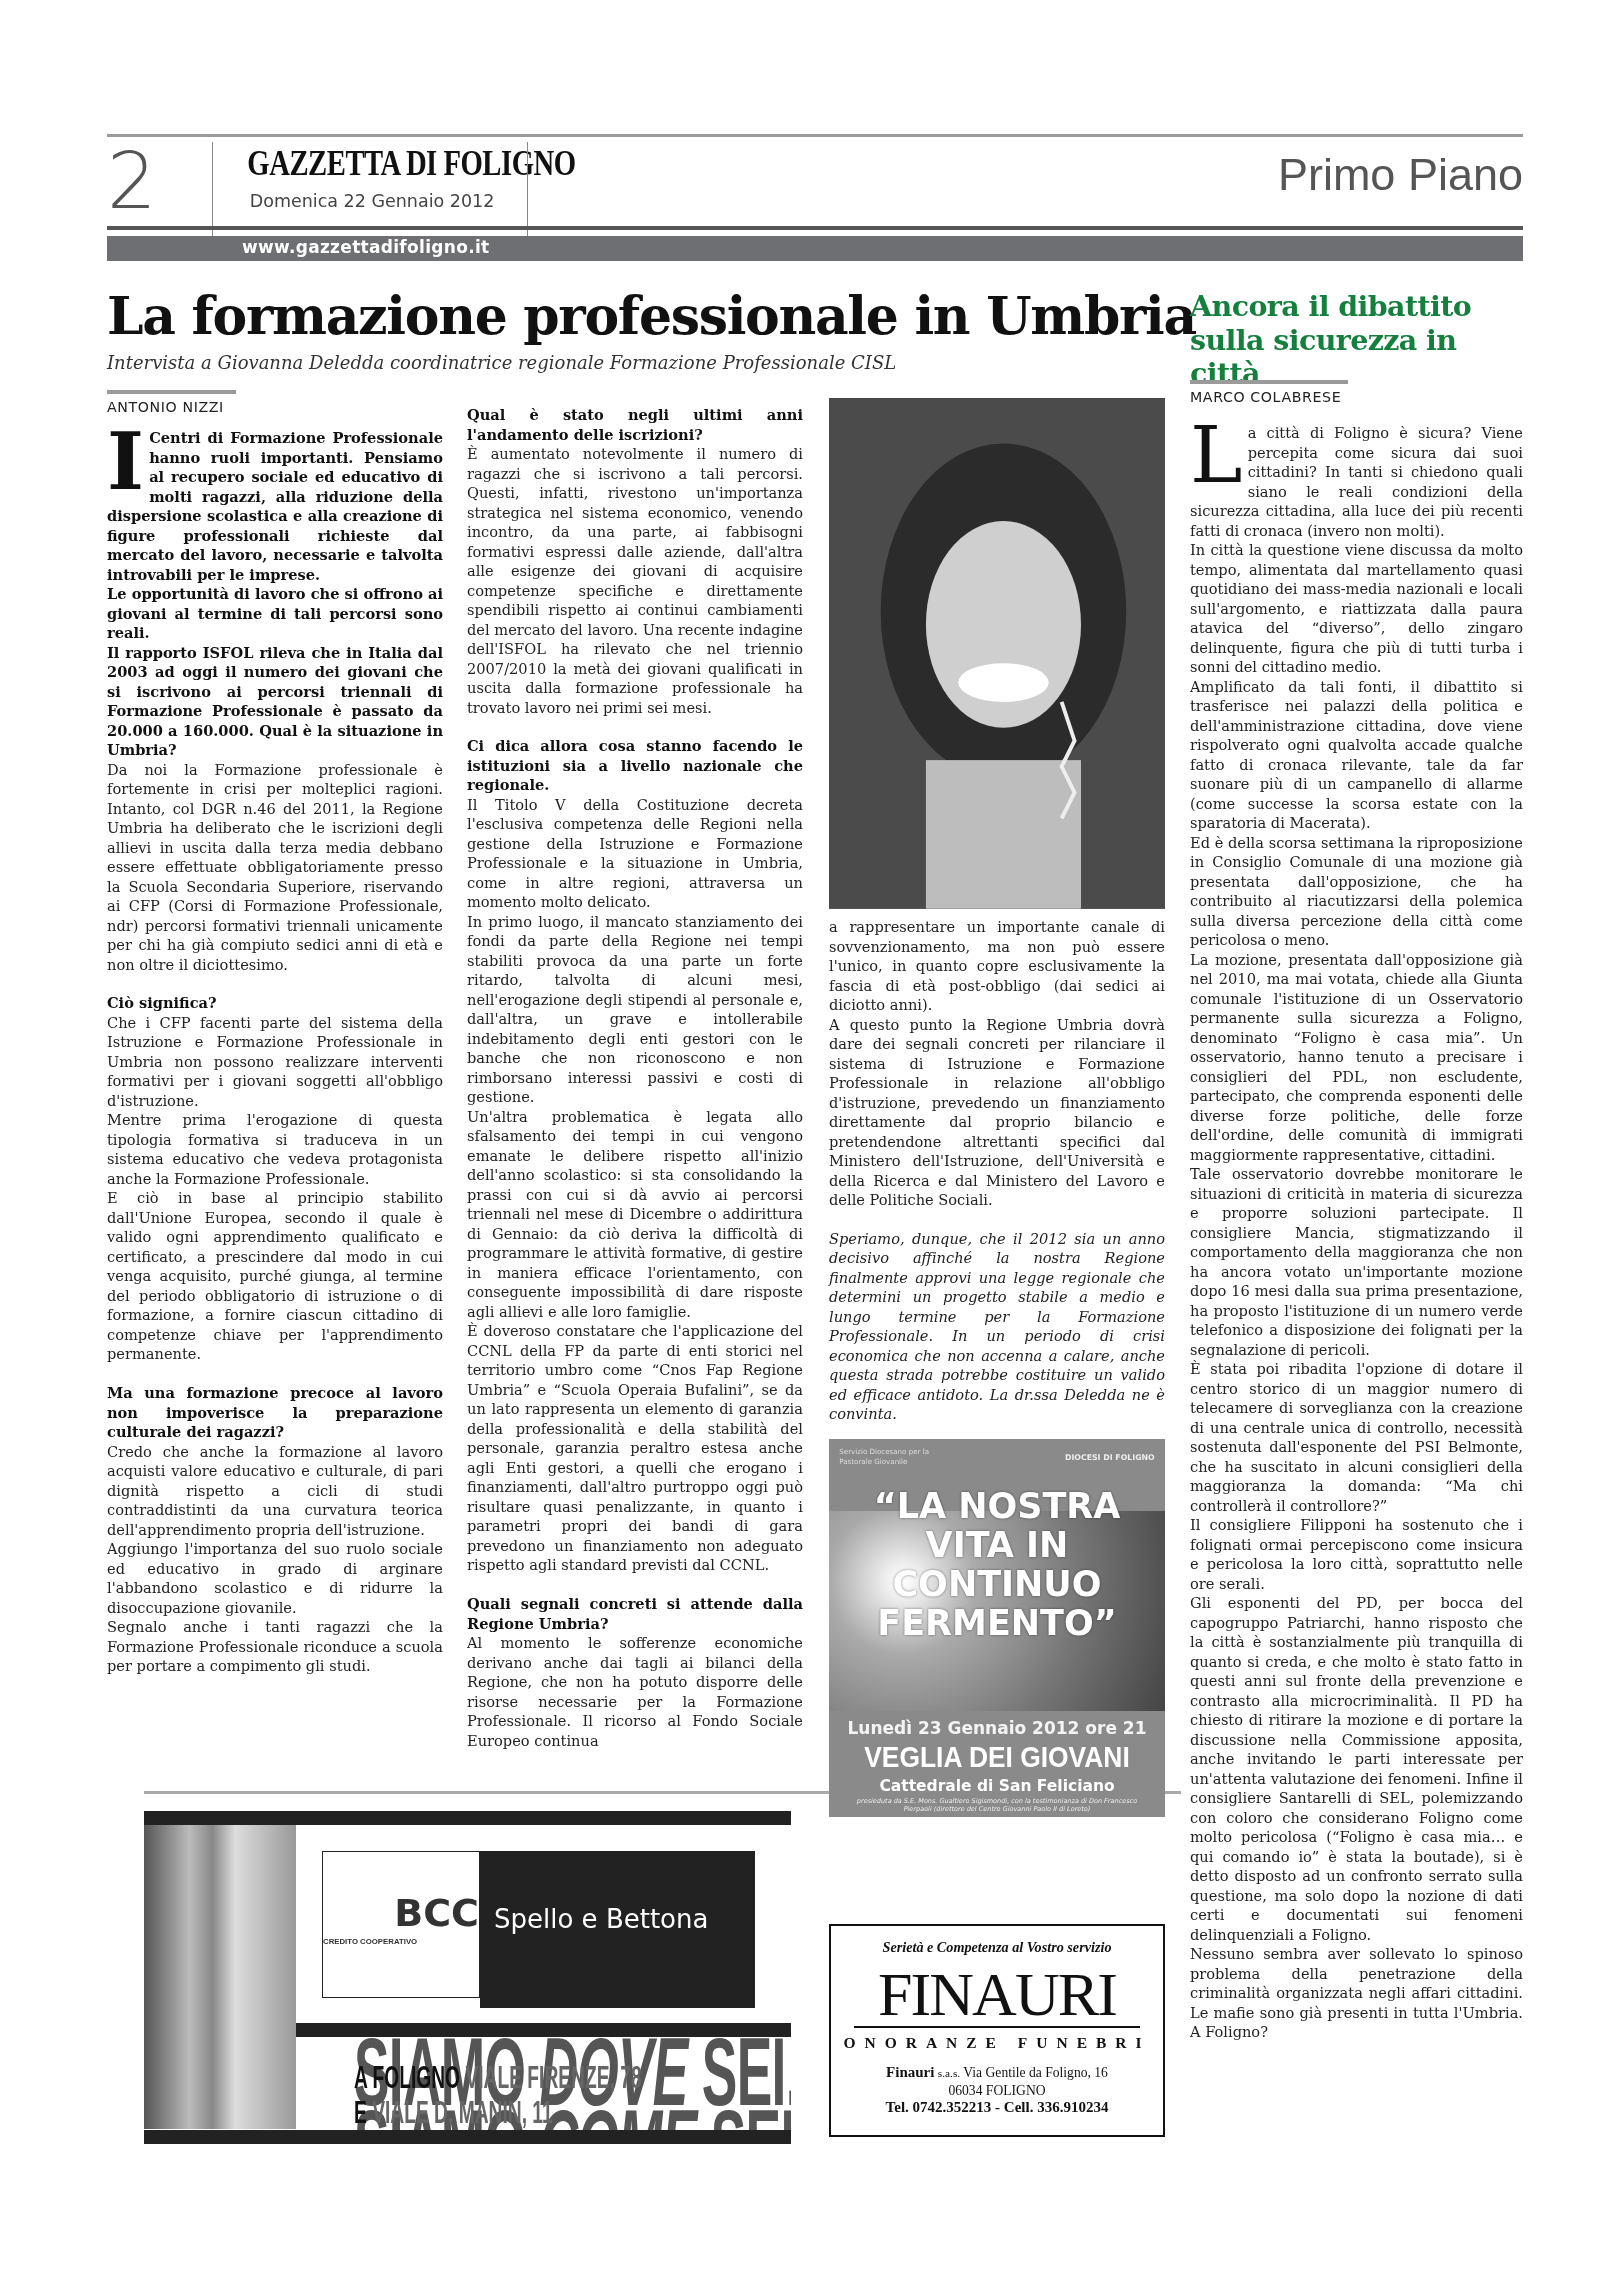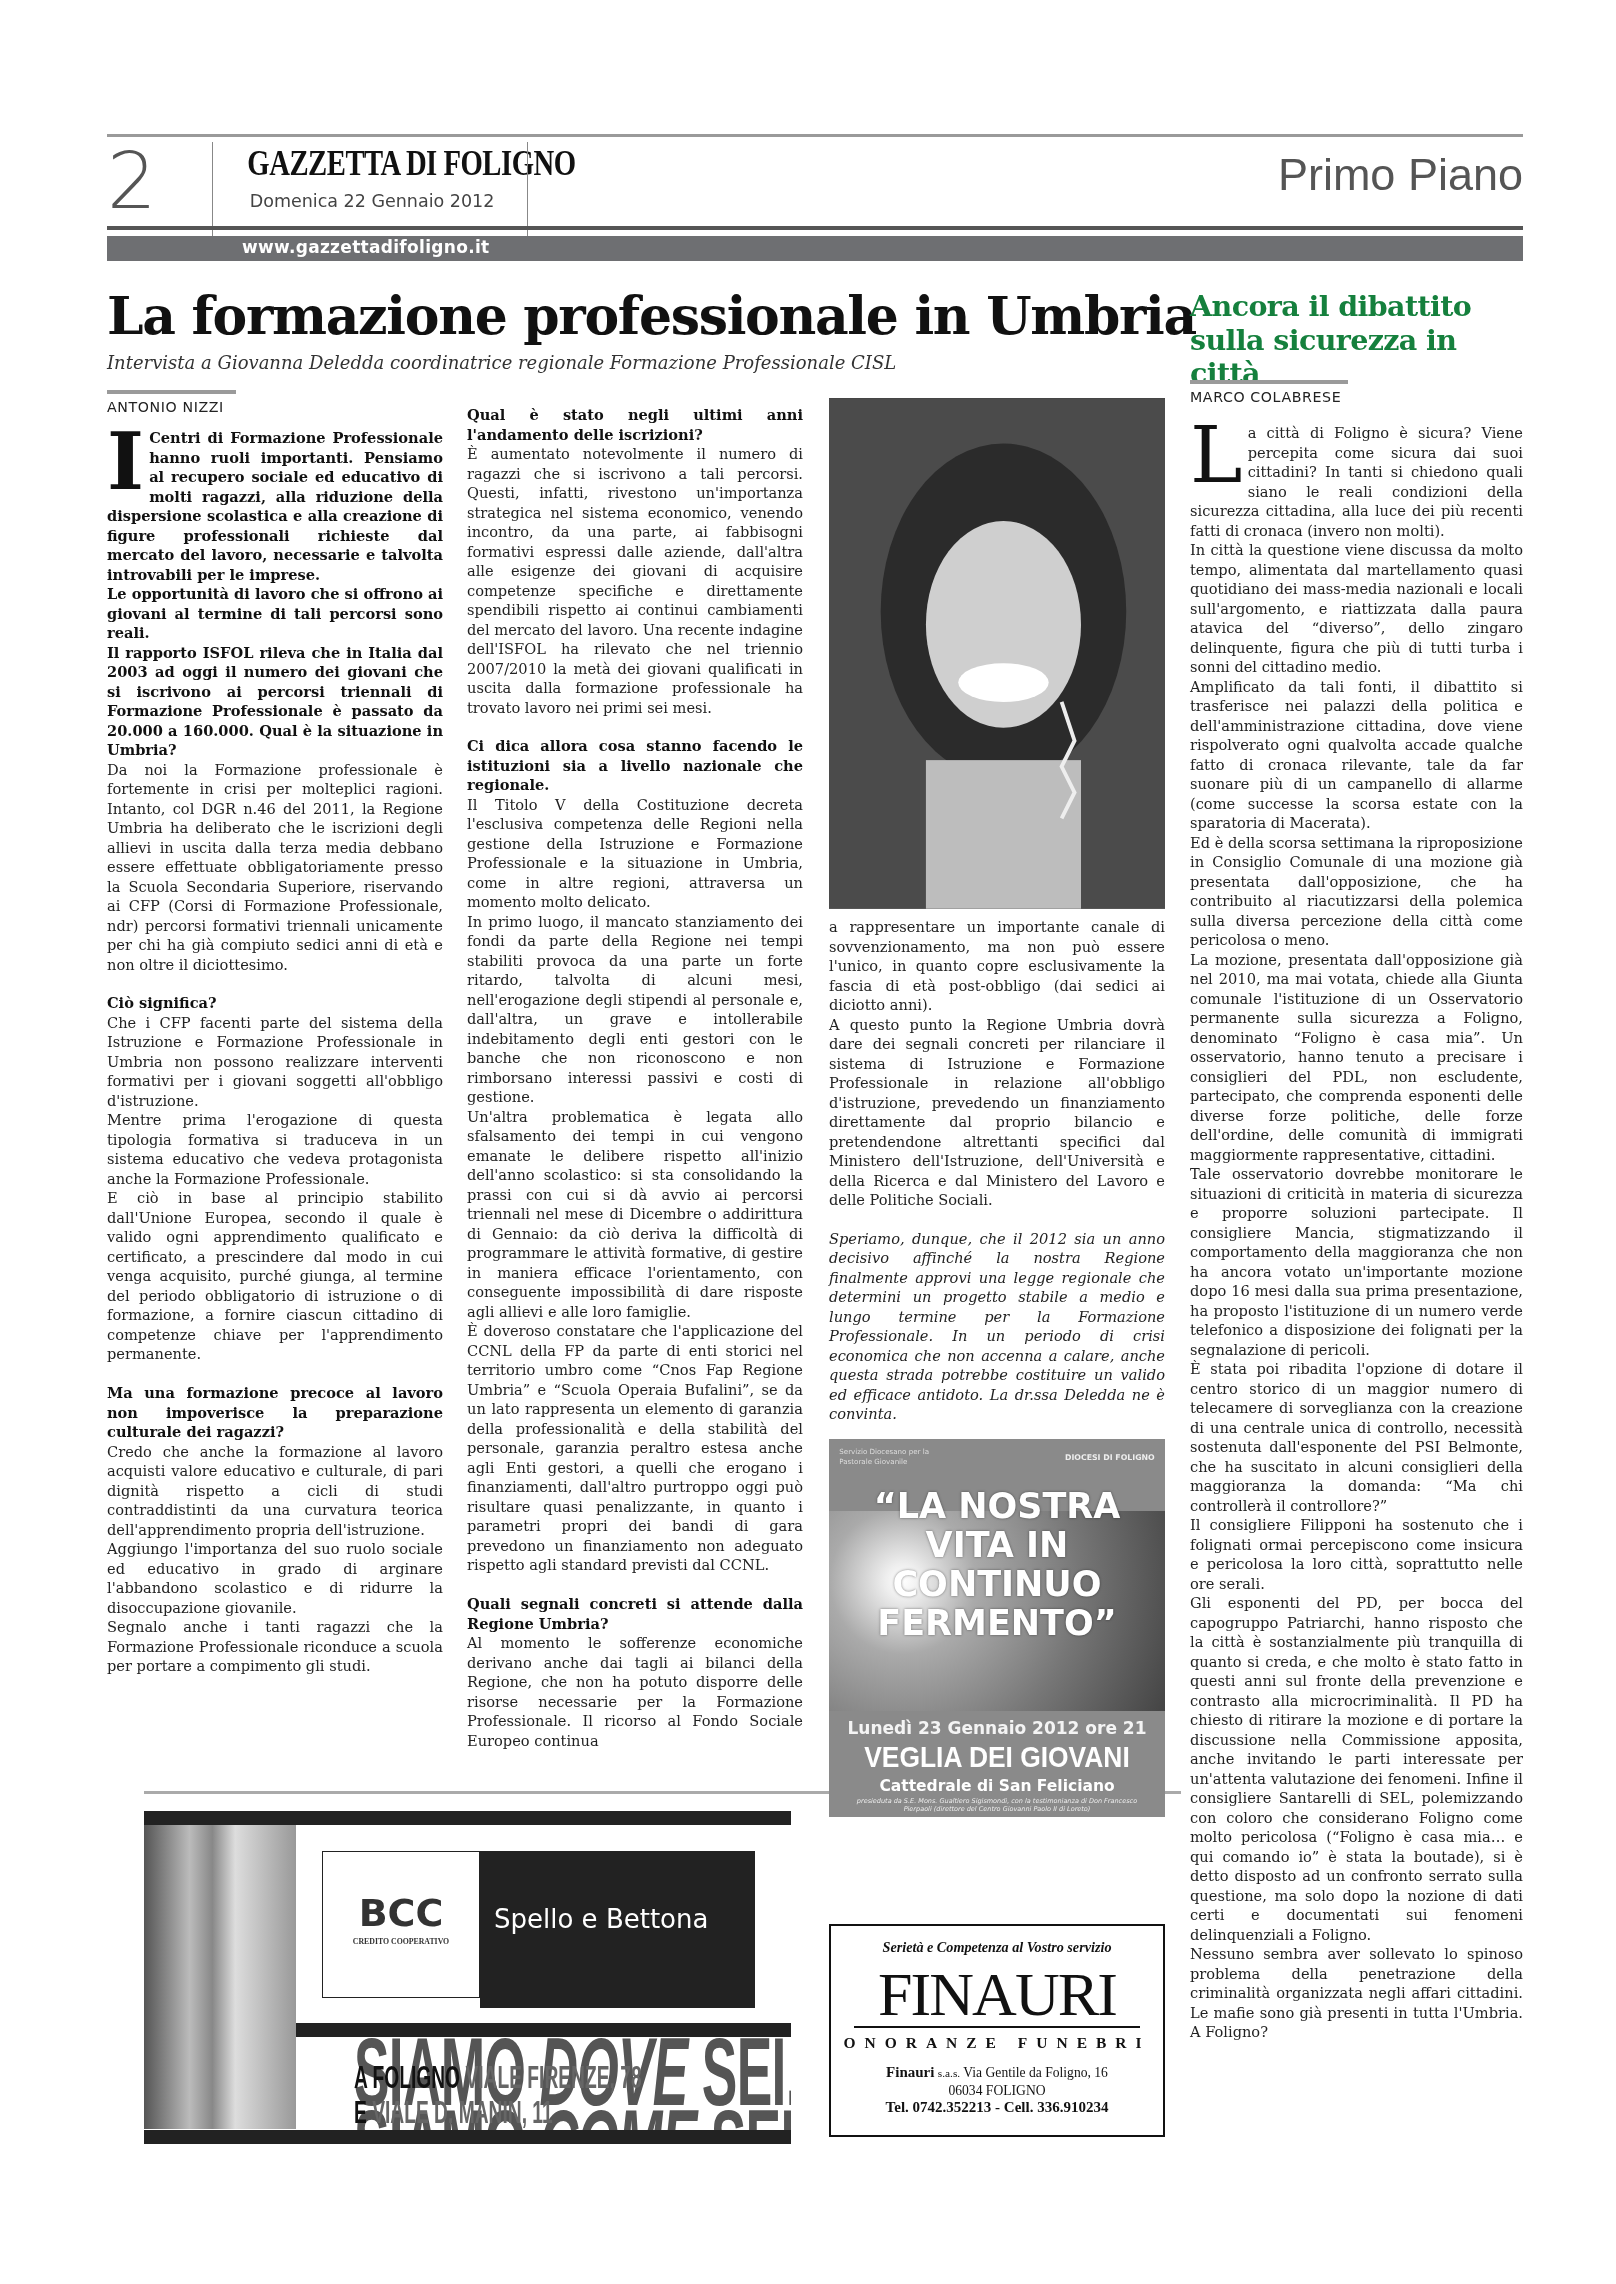--- a/index.html
+++ b/index.html
@@ -47,22 +47,22 @@
 .fin-name{margin-top:6.5px;font-size:62px;line-height:62px;letter-spacing:-1.9px}
 .fin-line{width:86%;margin:1.3px auto 0;height:1.9px;background:#111}
 .fin-sub{margin-top:6.5px;font-size:15.5px;letter-spacing:9px;font-weight:bold}
 .fin-addr{margin-top:11.6px;font-size:13.6px;line-height:17px}
 .fin-addr b{font-size:15px}
 
 .bcc{left:144px;top:1811px;width:647px;height:333px;background:#fff;overflow:hidden}
 .bcc-bar{left:0;width:647px;height:14.2px;background:#222}
 .bcc-photo{left:0;top:14.2px;width:152px;height:304px;background:linear-gradient(90deg,#555 0%,#bbb 30%,#888 45%,#ddd 60%,#999 100%)}
 .bcc-logo{left:178px;top:40px;width:158px;height:147px;background:#fff;border:1.9px solid #222}
-.bcc-logotxt{left:0;width:100%;top:39px;text-align:center;font-family:"DejaVu Sans",sans-serif;font-weight:bold;font-size:38px;color:#333}
-.bcc-cred{left:0;width:100%;top:85px;text-align:center;font-family:Liberation Serif, serif;font-weight:bold;font-size:7.8px;color:#333}
+.bcc-logotxt{left:0;width:100%;top:39px;text-align:right;font-family:"DejaVu Sans",sans-serif;font-weight:bold;font-size:38px;color:#333}
+.bcc-cred{left:0;width:100%;top:85px;font-family:Liberation Sans, sans-serif;font-weight:bold;font-size:7.8px;color:#333}
 .bcc-branch{left:336px;top:40px;width:275px;height:157px;background:#222;color:#fff;font-family:"DejaVu Sans",sans-serif;font-size:26px;padding:53px 0 0 14px}
 .bcc-slogan{left:210px;top:225px;font-family:"Liberation Sans",sans-serif;font-weight:bold;font-size:97px;line-height:72px;color:#555;transform:scaleX(.55);transform-origin:left top;white-space:nowrap;letter-spacing:-1.3px}
 .bcc-slogan i{font-style:italic}
 .bcc-addr{left:210px;top:377px;font-family:"Liberation Sans",sans-serif;font-weight:bold;font-size:31px;line-height:35px;color:#666;transform:scaleX(.62);transform-origin:left top;white-space:nowrap}
 .bcc-addr b{color:#111}
 </style>
 </head>
 <body>
 
 <div class="abs top-rule"></div>

